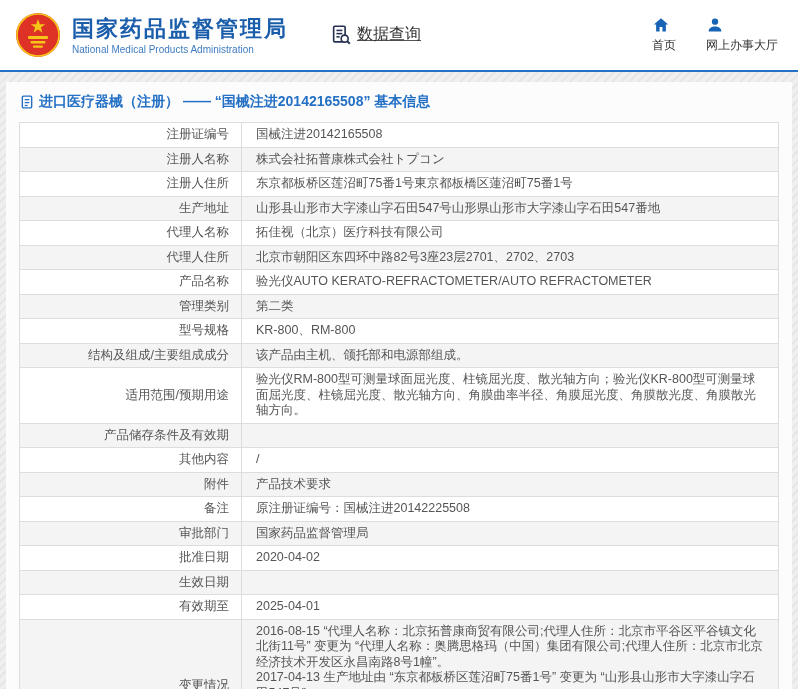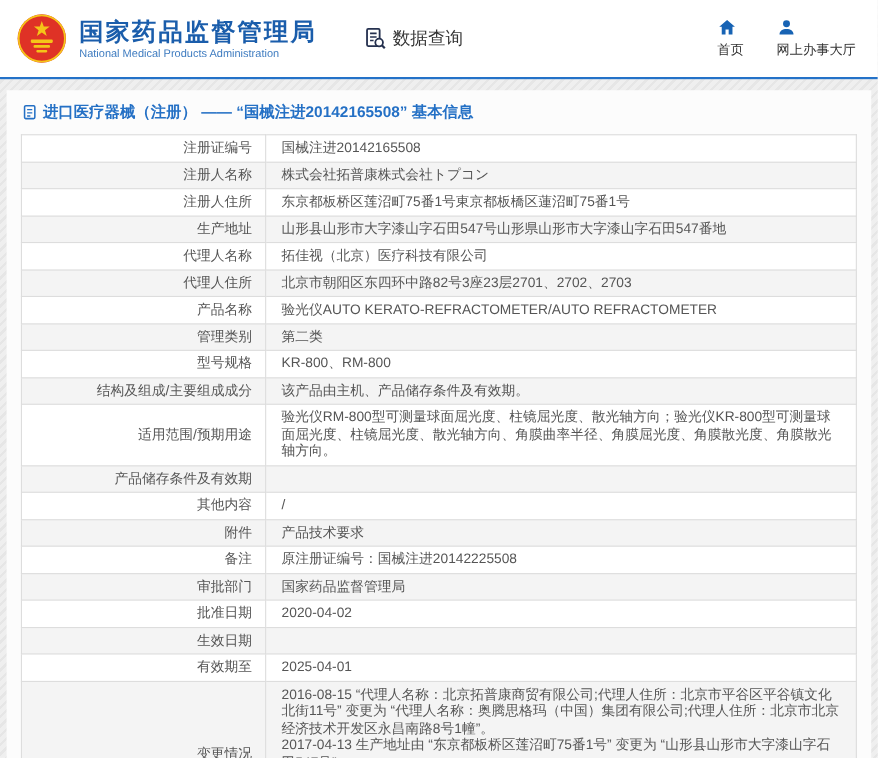--- a/index.html
+++ b/index.html
@@ -12,21 +12,21 @@
   
   .site-header {
     height:72px; background:#ffffff; border-bottom:2px solid #2472c8;
     display:flex; align-items:center; padding:0 20px 0 14px;
   }
   .logo-group { display:flex; align-items:center; }
   .emblem { width:48px; height:48px; flex:0 0 auto; }
   .org-names { margin-left:10px; }
   .org-cn { font-size:22px; font-weight:bold; color:#1a5dab; letter-spacing:2px; line-height:26px; }
   .org-en { font-size:10px; color:#3f7cc0; margin-top:2px; }
-  .query-group { display:flex; align-items:flex-end; margin-left:42px; }
+  .query-group { display:flex; align-items:flex-start; margin-left:42px;text-decoration:underline; }
   .query-icon { width:22px; height:22px; }
   .query-label { font-size:16px; color:#333; margin-left:5px; font-weight:500; }
   .spacer { flex:1; }
   .top-nav { display:flex; align-items:center; gap:30px; }
   .nav-item { display:flex; flex-direction:column; align-items:flex-start; cursor:pointer; }
   .nav-item svg { width:18px; height:18px; }
   .nav-label { font-size:12px; color:#333; margin-top:3px; white-space:nowrap; }
   
   .panel {
     margin:10px 6px 0 6px; background:#fcfcfc; min-height:605px; padding-bottom:8px;
@@ -148,21 +148,21 @@
     <td class="row-value">第二类</td>
   </tr>
 
   <tr>
     <td class="row-label">型号规格</td>
     <td class="row-value">KR-800、RM-800</td>
   </tr>
 
   <tr>
     <td class="row-label">结构及组成/主要组成成分</td>
-    <td class="row-value">该产品由主机、产品储存条件及有效期。</td>
+    <td class="row-value">该产品由主机、颌托部和电源部组成。</td>
   </tr>
 
   <tr>
     <td class="row-label">适用范围/预期用途</td>
     <td class="row-value">验光仪RM-800型可测量球面屈光度、柱镜屈光度、散光轴方向；验光仪KR-800型可测量球面屈光度、柱镜屈光度、散光轴方向、角膜曲率半径、角膜屈光度、角膜散光度、角膜散光轴方向。</td>
   </tr>
 
   <tr>
     <td class="row-label">产品储存条件及有效期</td>
     <td class="row-value"></td>

